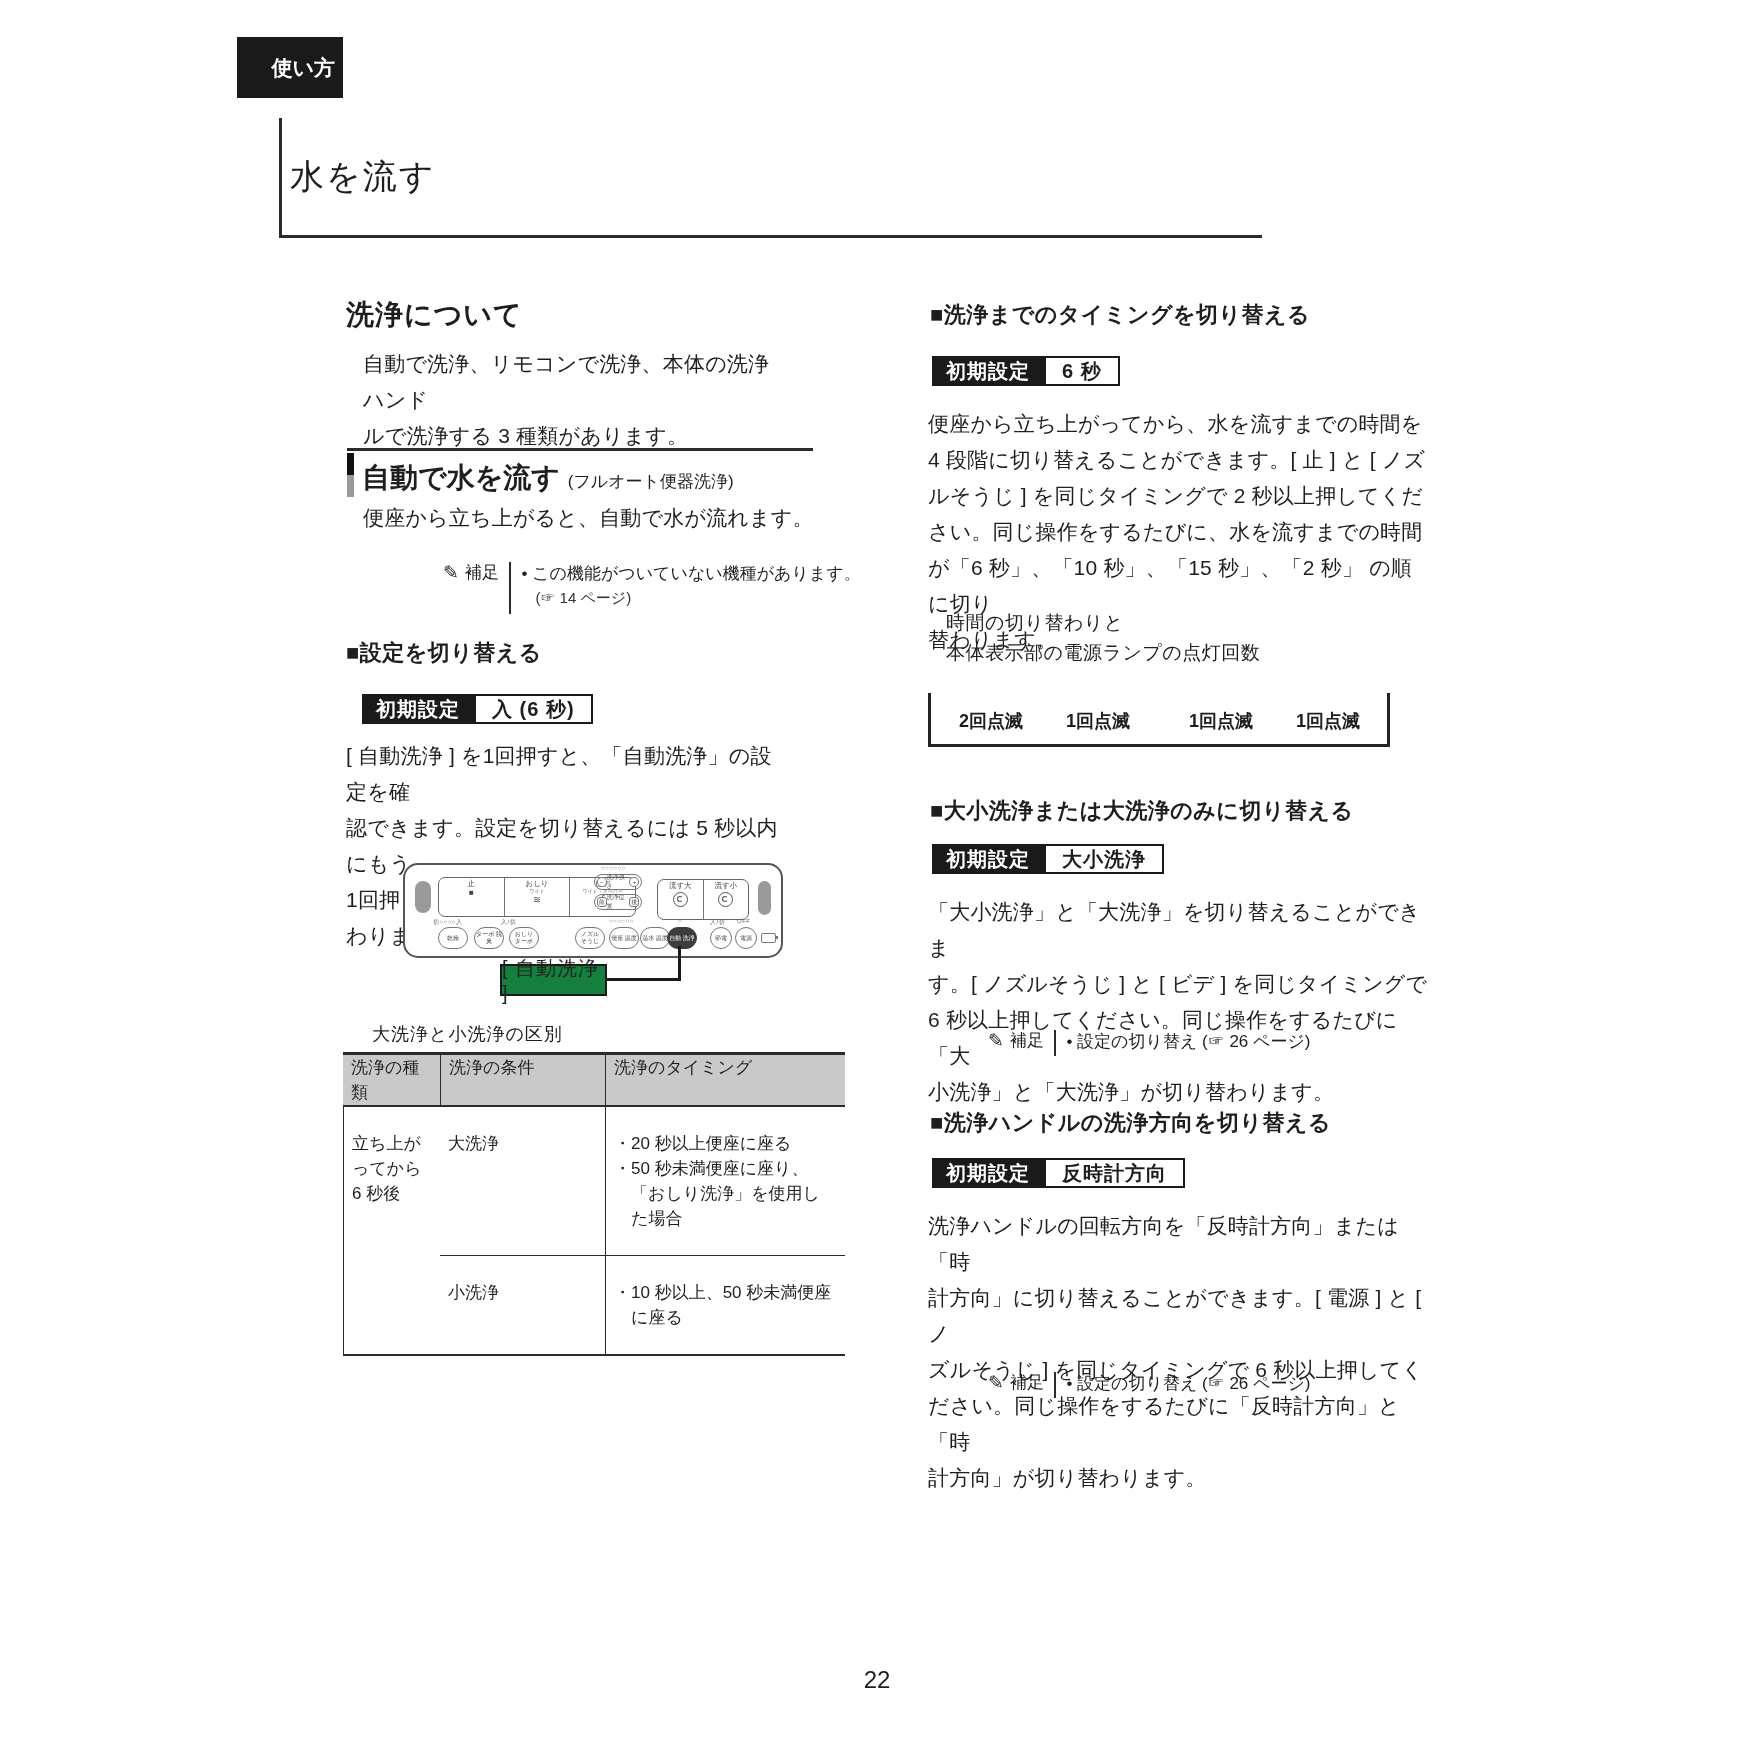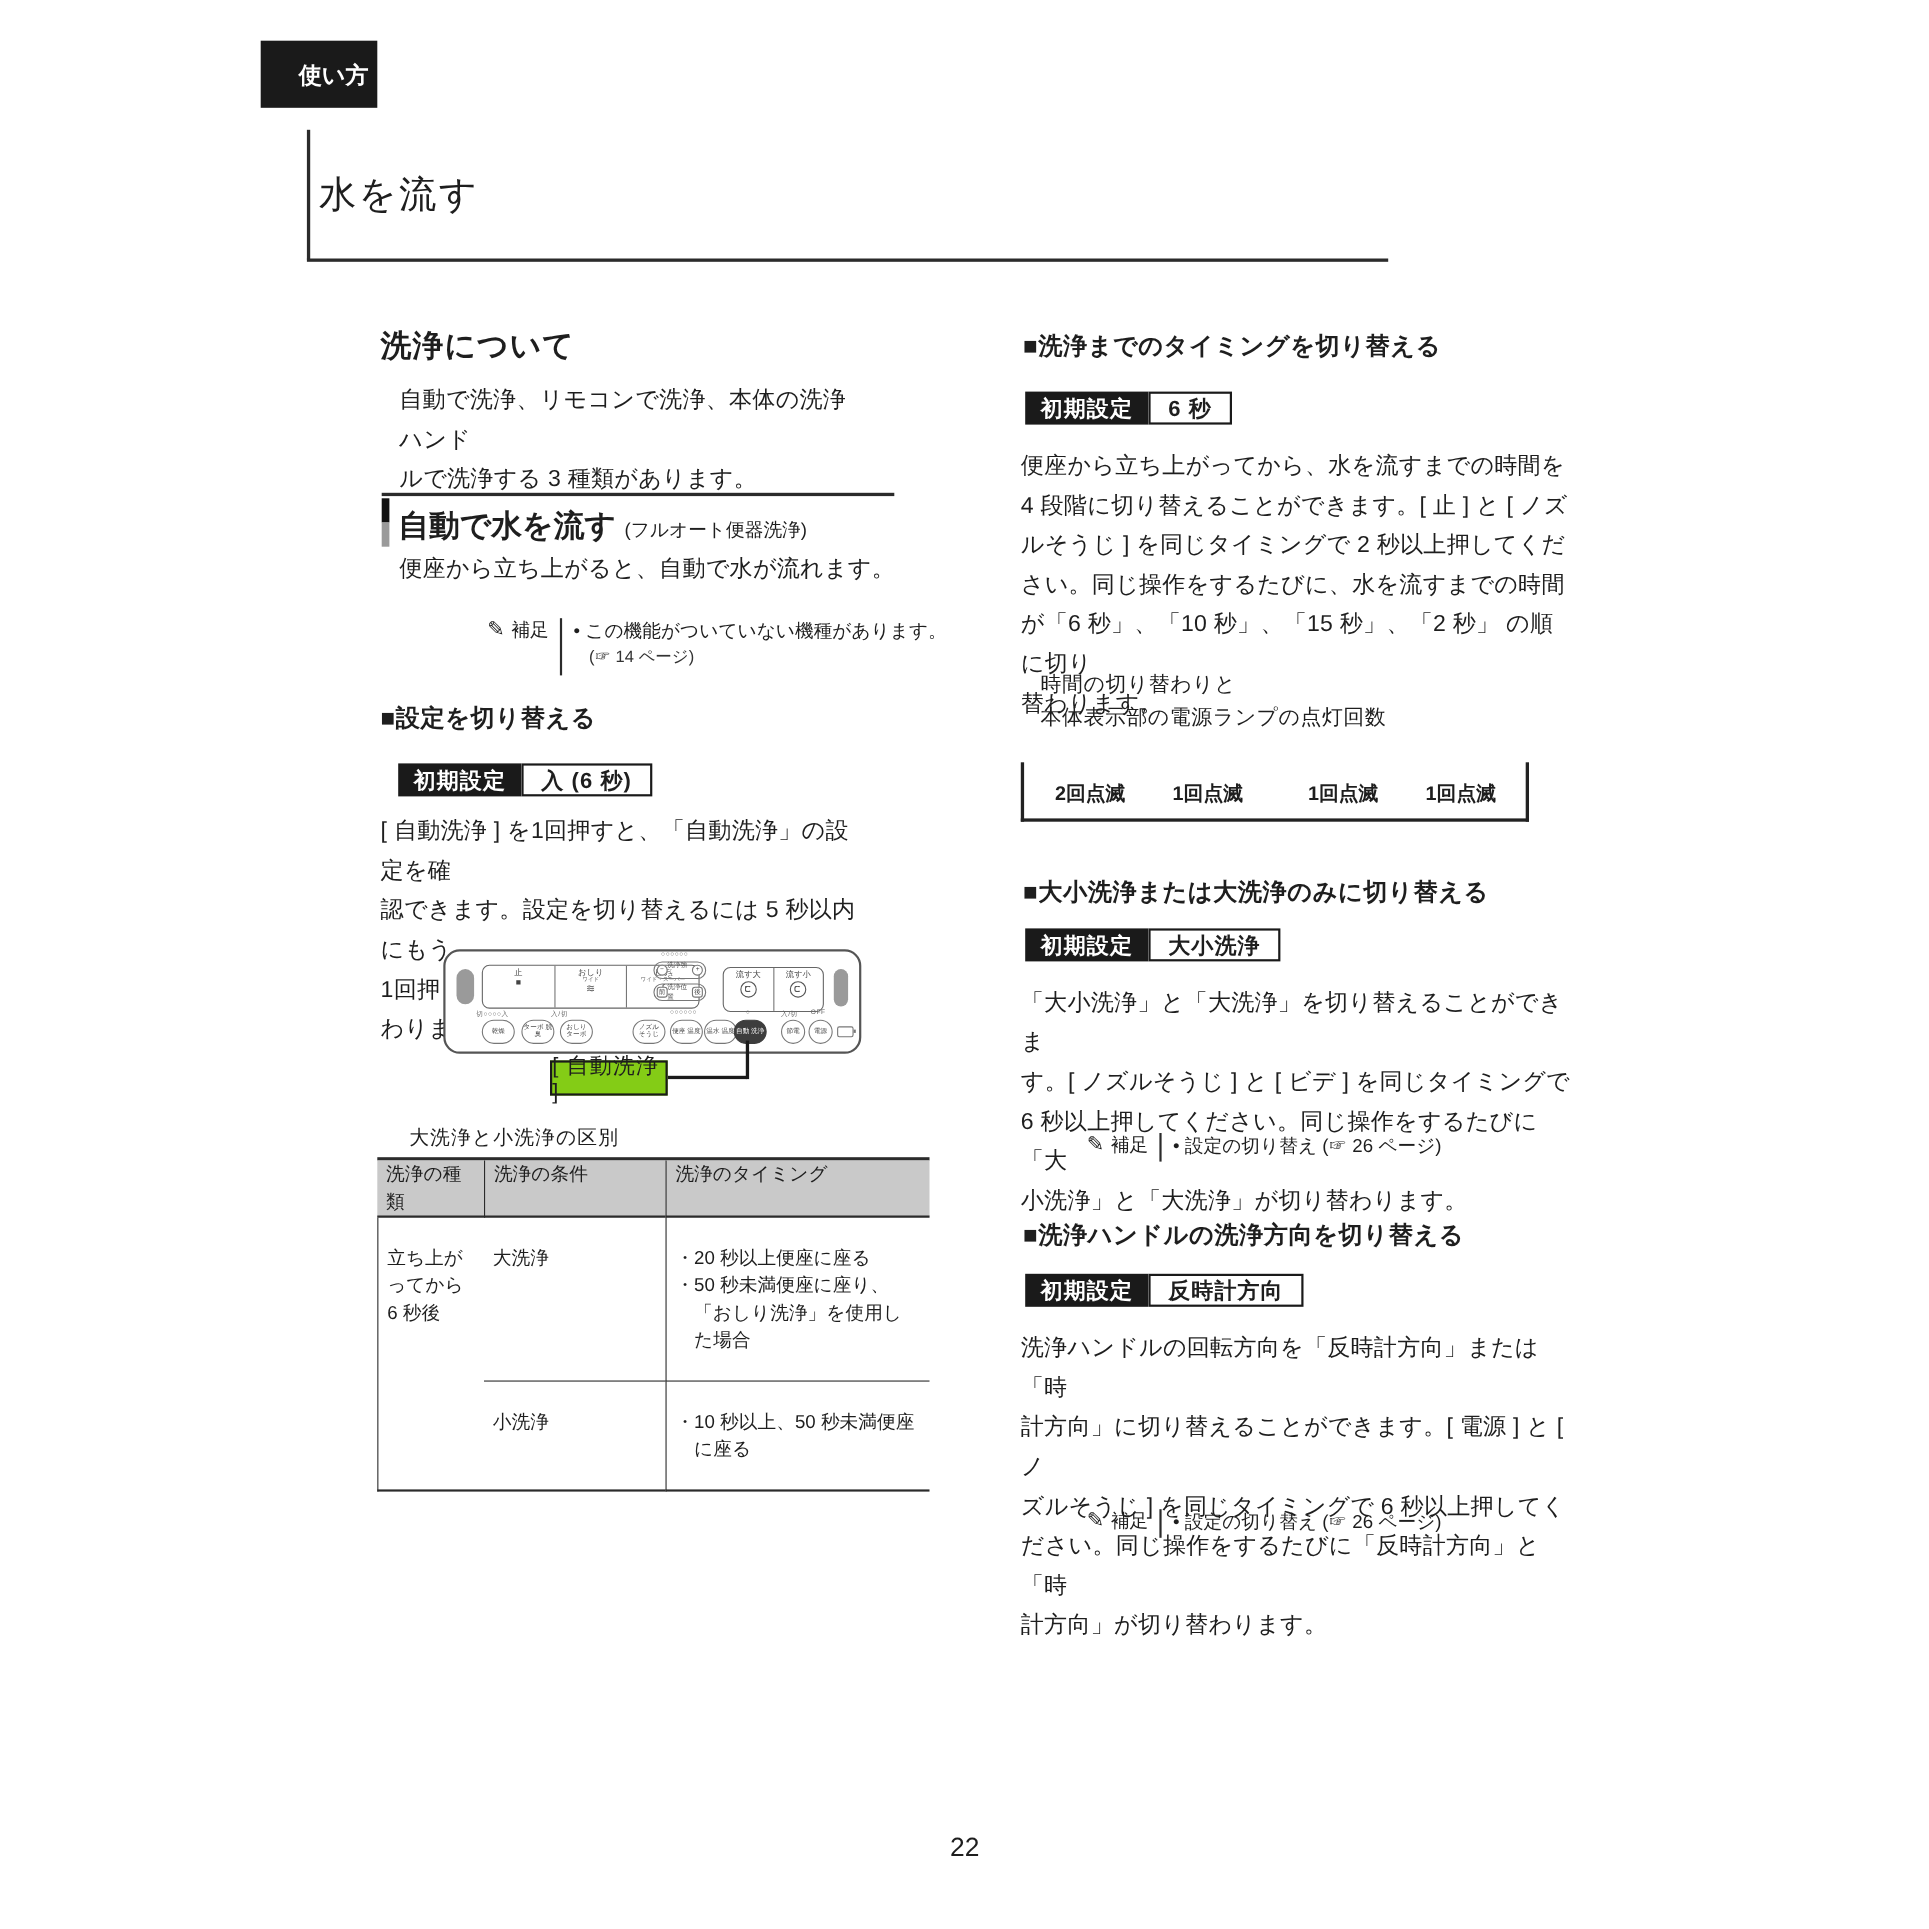--- a/index.html
+++ b/index.html
@@ -62,21 +62,21 @@
   .rbtn{position:absolute;border:1.2px solid #777;border-radius:11px;width:30px;height:22px;font-size:6px;line-height:7px;display:flex;align-items:center;justify-content:center;text-align:center;color:#444;box-sizing:border-box;padding:1px;}
   .rbtn.dark{background:#3d3d3d;border-color:#3d3d3d;color:#fff;}
   .tinyrow{position:absolute;font-size:6px;color:#666;letter-spacing:0.5px;white-space:nowrap;}
   .minigrp{position:absolute;border:1px solid #777;border-radius:8px;display:flex;align-items:center;justify-content:space-between;box-sizing:border-box;padding:0 2px;font-size:6px;color:#444;}
   .mbtn{border:1px solid #777;border-radius:50%;width:10px;height:10px;display:flex;align-items:center;justify-content:center;font-size:6px;color:#444;box-sizing:border-box;background:#fff;}
   .mbtn.sq{border-radius:3px;}
   .spiral{width:13px;height:13px;border:1.6px solid #555;border-radius:50%;position:relative;margin-top:2px;}
   .spiral::after{content:"";position:absolute;left:3px;top:3px;width:4px;height:4px;border:1.4px solid #555;border-radius:50%;border-right-color:transparent;}
   .batt{position:absolute;border:1.2px solid #777;border-radius:2px;}
   .batt::after{content:"";position:absolute;right:-3px;top:2px;width:2px;height:3px;background:#777;}
-  .callout{border:2.5px solid #1a1a1a;display:flex;align-items:center;justify-content:center;font-size:20px;letter-spacing:1px;box-sizing:border-box;background:#84cc16;}
+  .callout{border:2.5px solid #1a1a1a;display:flex;align-items:center;justify-content:center;font-size:20px;letter-spacing:1px;box-sizing:border-box;background:#15803d;}
   .conn{background:#1a1a1a;}
   .pagenum{font-size:24px;text-align:center;}
 </style>
 </head>
 <body>
 
 <div class="page">
 
   <div class="abs tab" style="left:237px;top:37px;width:106px;height:61px;">
     <span>使い方</span>

